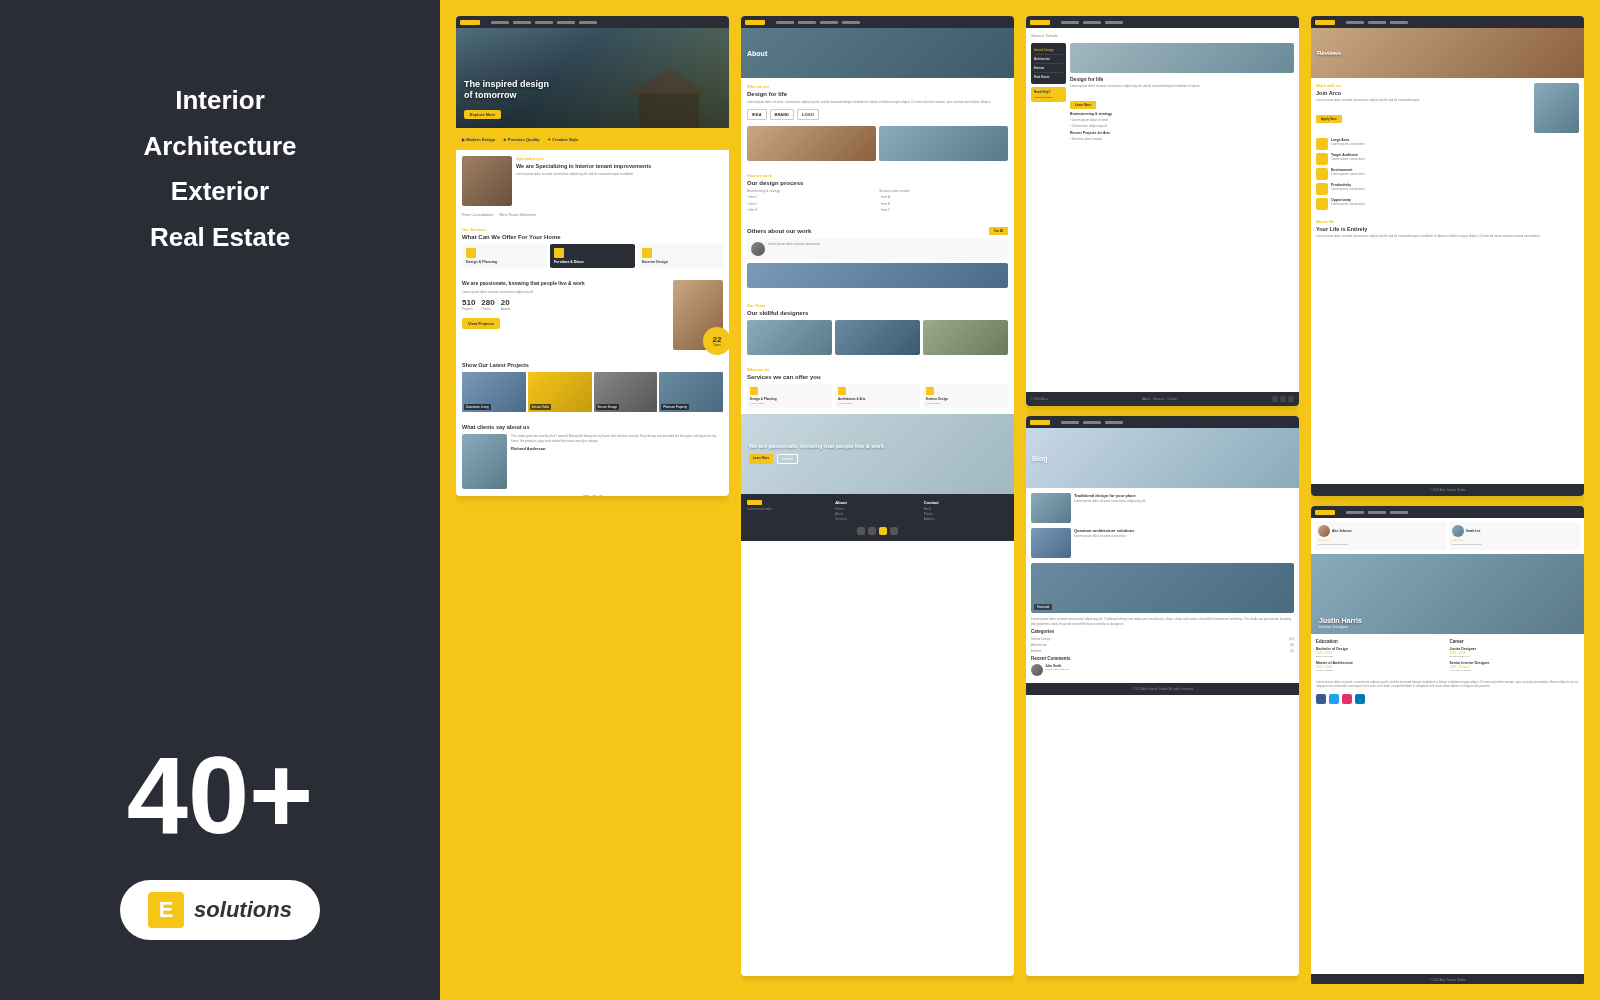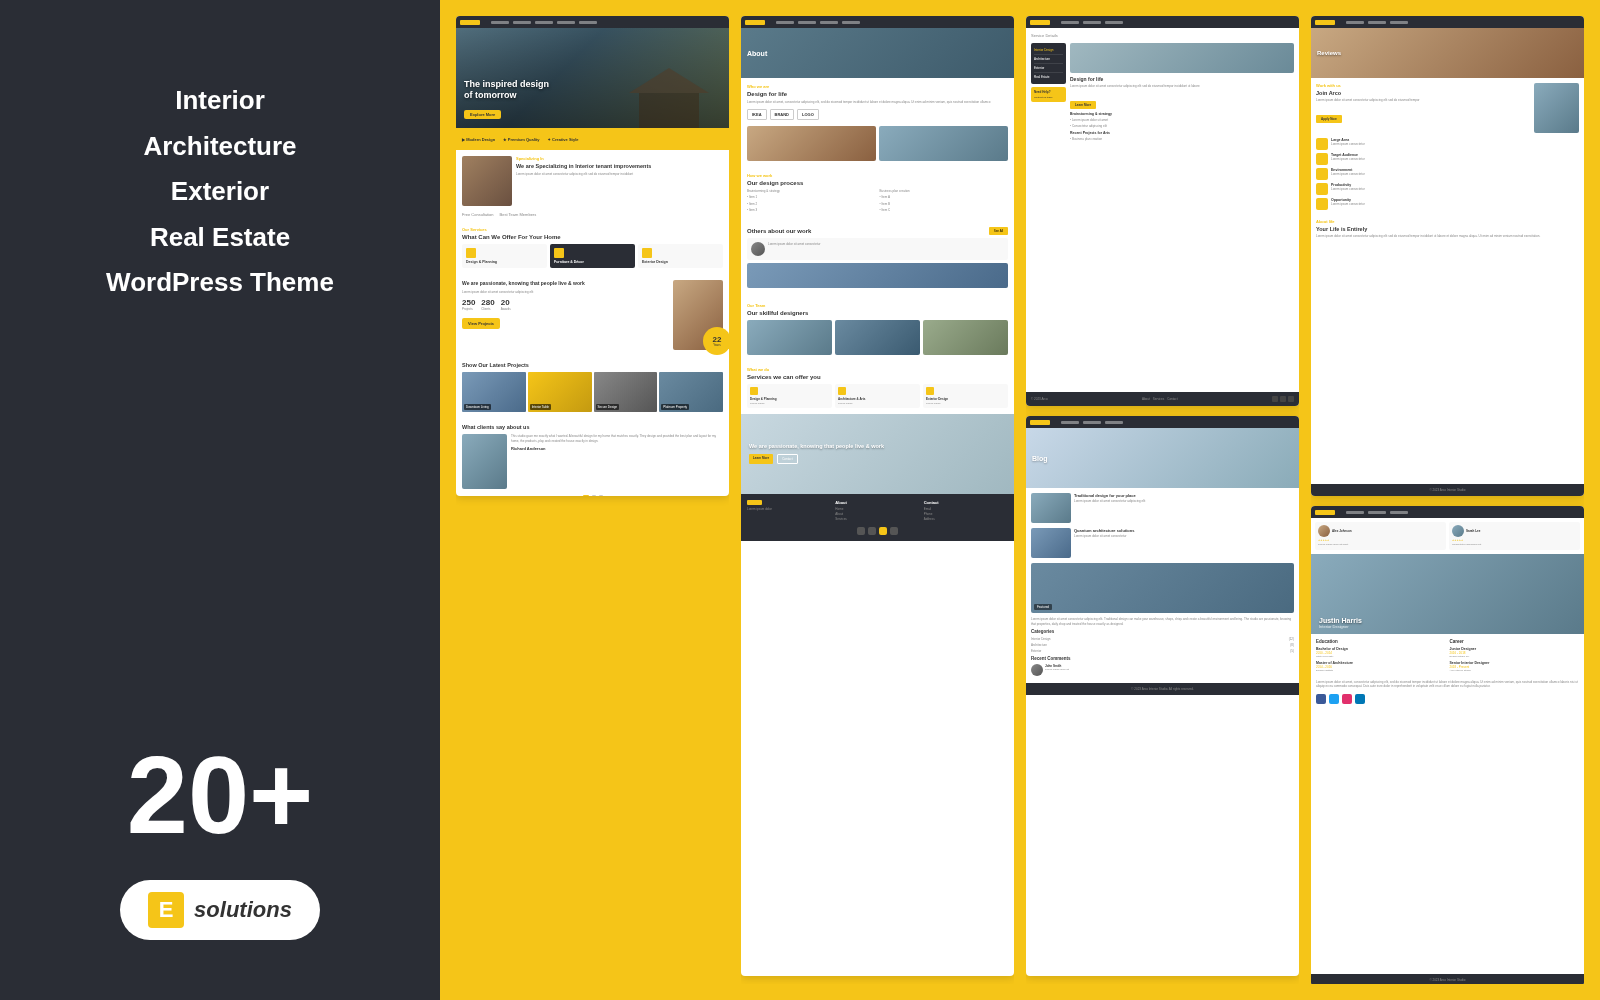--- a/index.html
+++ b/index.html
@@ -213,25 +213,24 @@
 </head>
 <body>
 
 <div class="left-panel">
 
   <div class="nav-links">
     <div class="nav-link">Interior</div>
     <div class="nav-link">Architecture</div>
     <div class="nav-link">Exterior</div>
     <div class="nav-link">Real Estate</div>
-    <div class="nav-link">WordPress Theme</div>
   </div>
 
   <div class="layouts-section">
-    <div class="layouts-number">20+</div>
+    <div class="layouts-number">40+</div>
     <div class="elementor-badge">
       <div class="elementor-e">E</div>
       <div class="elementor-text">solutions</div>
     </div>
   </div>
 </div>
 
 <div class="right-panel">
 
   <div class="preview-col">
@@ -304,21 +303,21 @@
             </div>
           </div>
         </div>
 
         <div style="display:flex;gap:4px;padding:6px;flex-shrink:0;">
           <div style="flex:1;">
             <div style="font-size:5px;font-weight:700;color:#333;margin-bottom:3px;line-height:1.3;">We are passionate, knowing that people live &amp; work</div>
             <div style="font-size:3px;color:#888;margin-bottom:4px;">Lorem ipsum dolor sit amet consectetur adipiscing elit</div>
             <div style="display:flex;gap:6px;">
               <div>
-                <div style="font-size:8px;font-weight:700;color:#333;">250</div>
+                <div style="font-size:8px;font-weight:700;color:#333;">510</div>
                 <div style="font-size:3px;color:#888;">Projects</div>
               </div>
               <div>
                 <div style="font-size:8px;font-weight:700;color:#333;">280</div>
                 <div style="font-size:3px;color:#888;">Clients</div>
               </div>
               <div>
                 <div style="font-size:8px;font-weight:700;color:#333;">20</div>
                 <div style="font-size:3px;color:#888;">Awards</div>
               </div>

